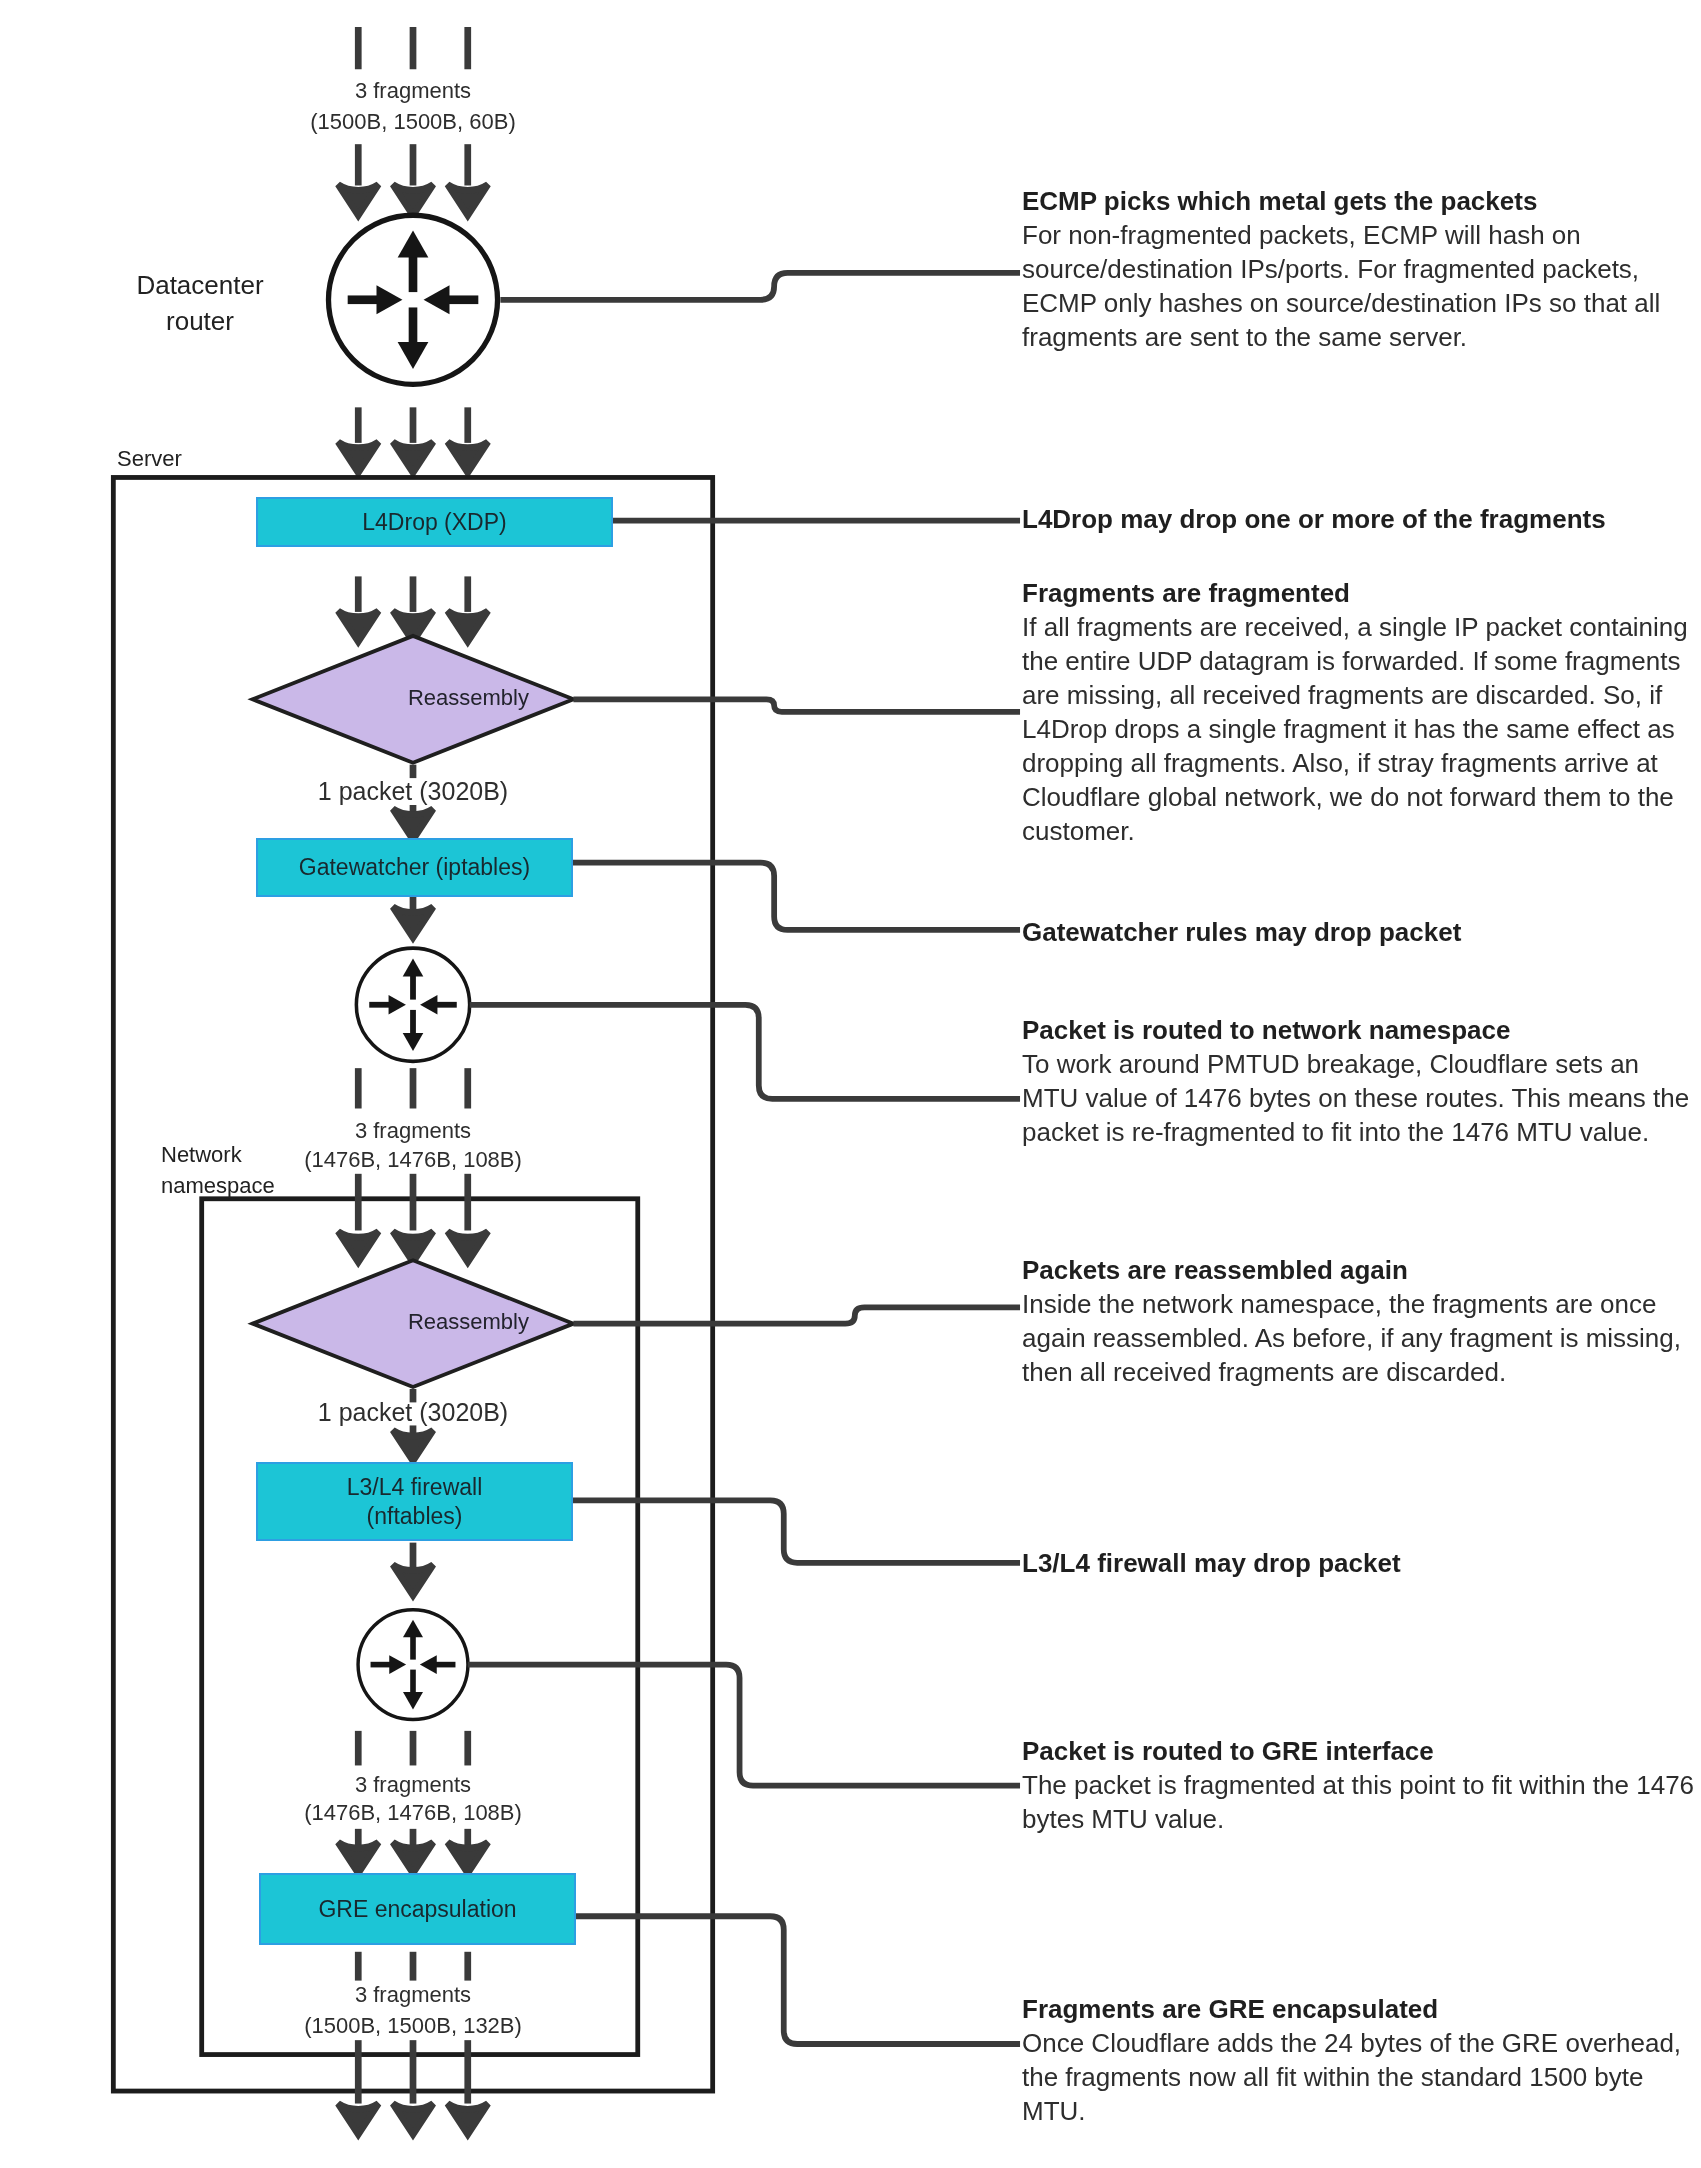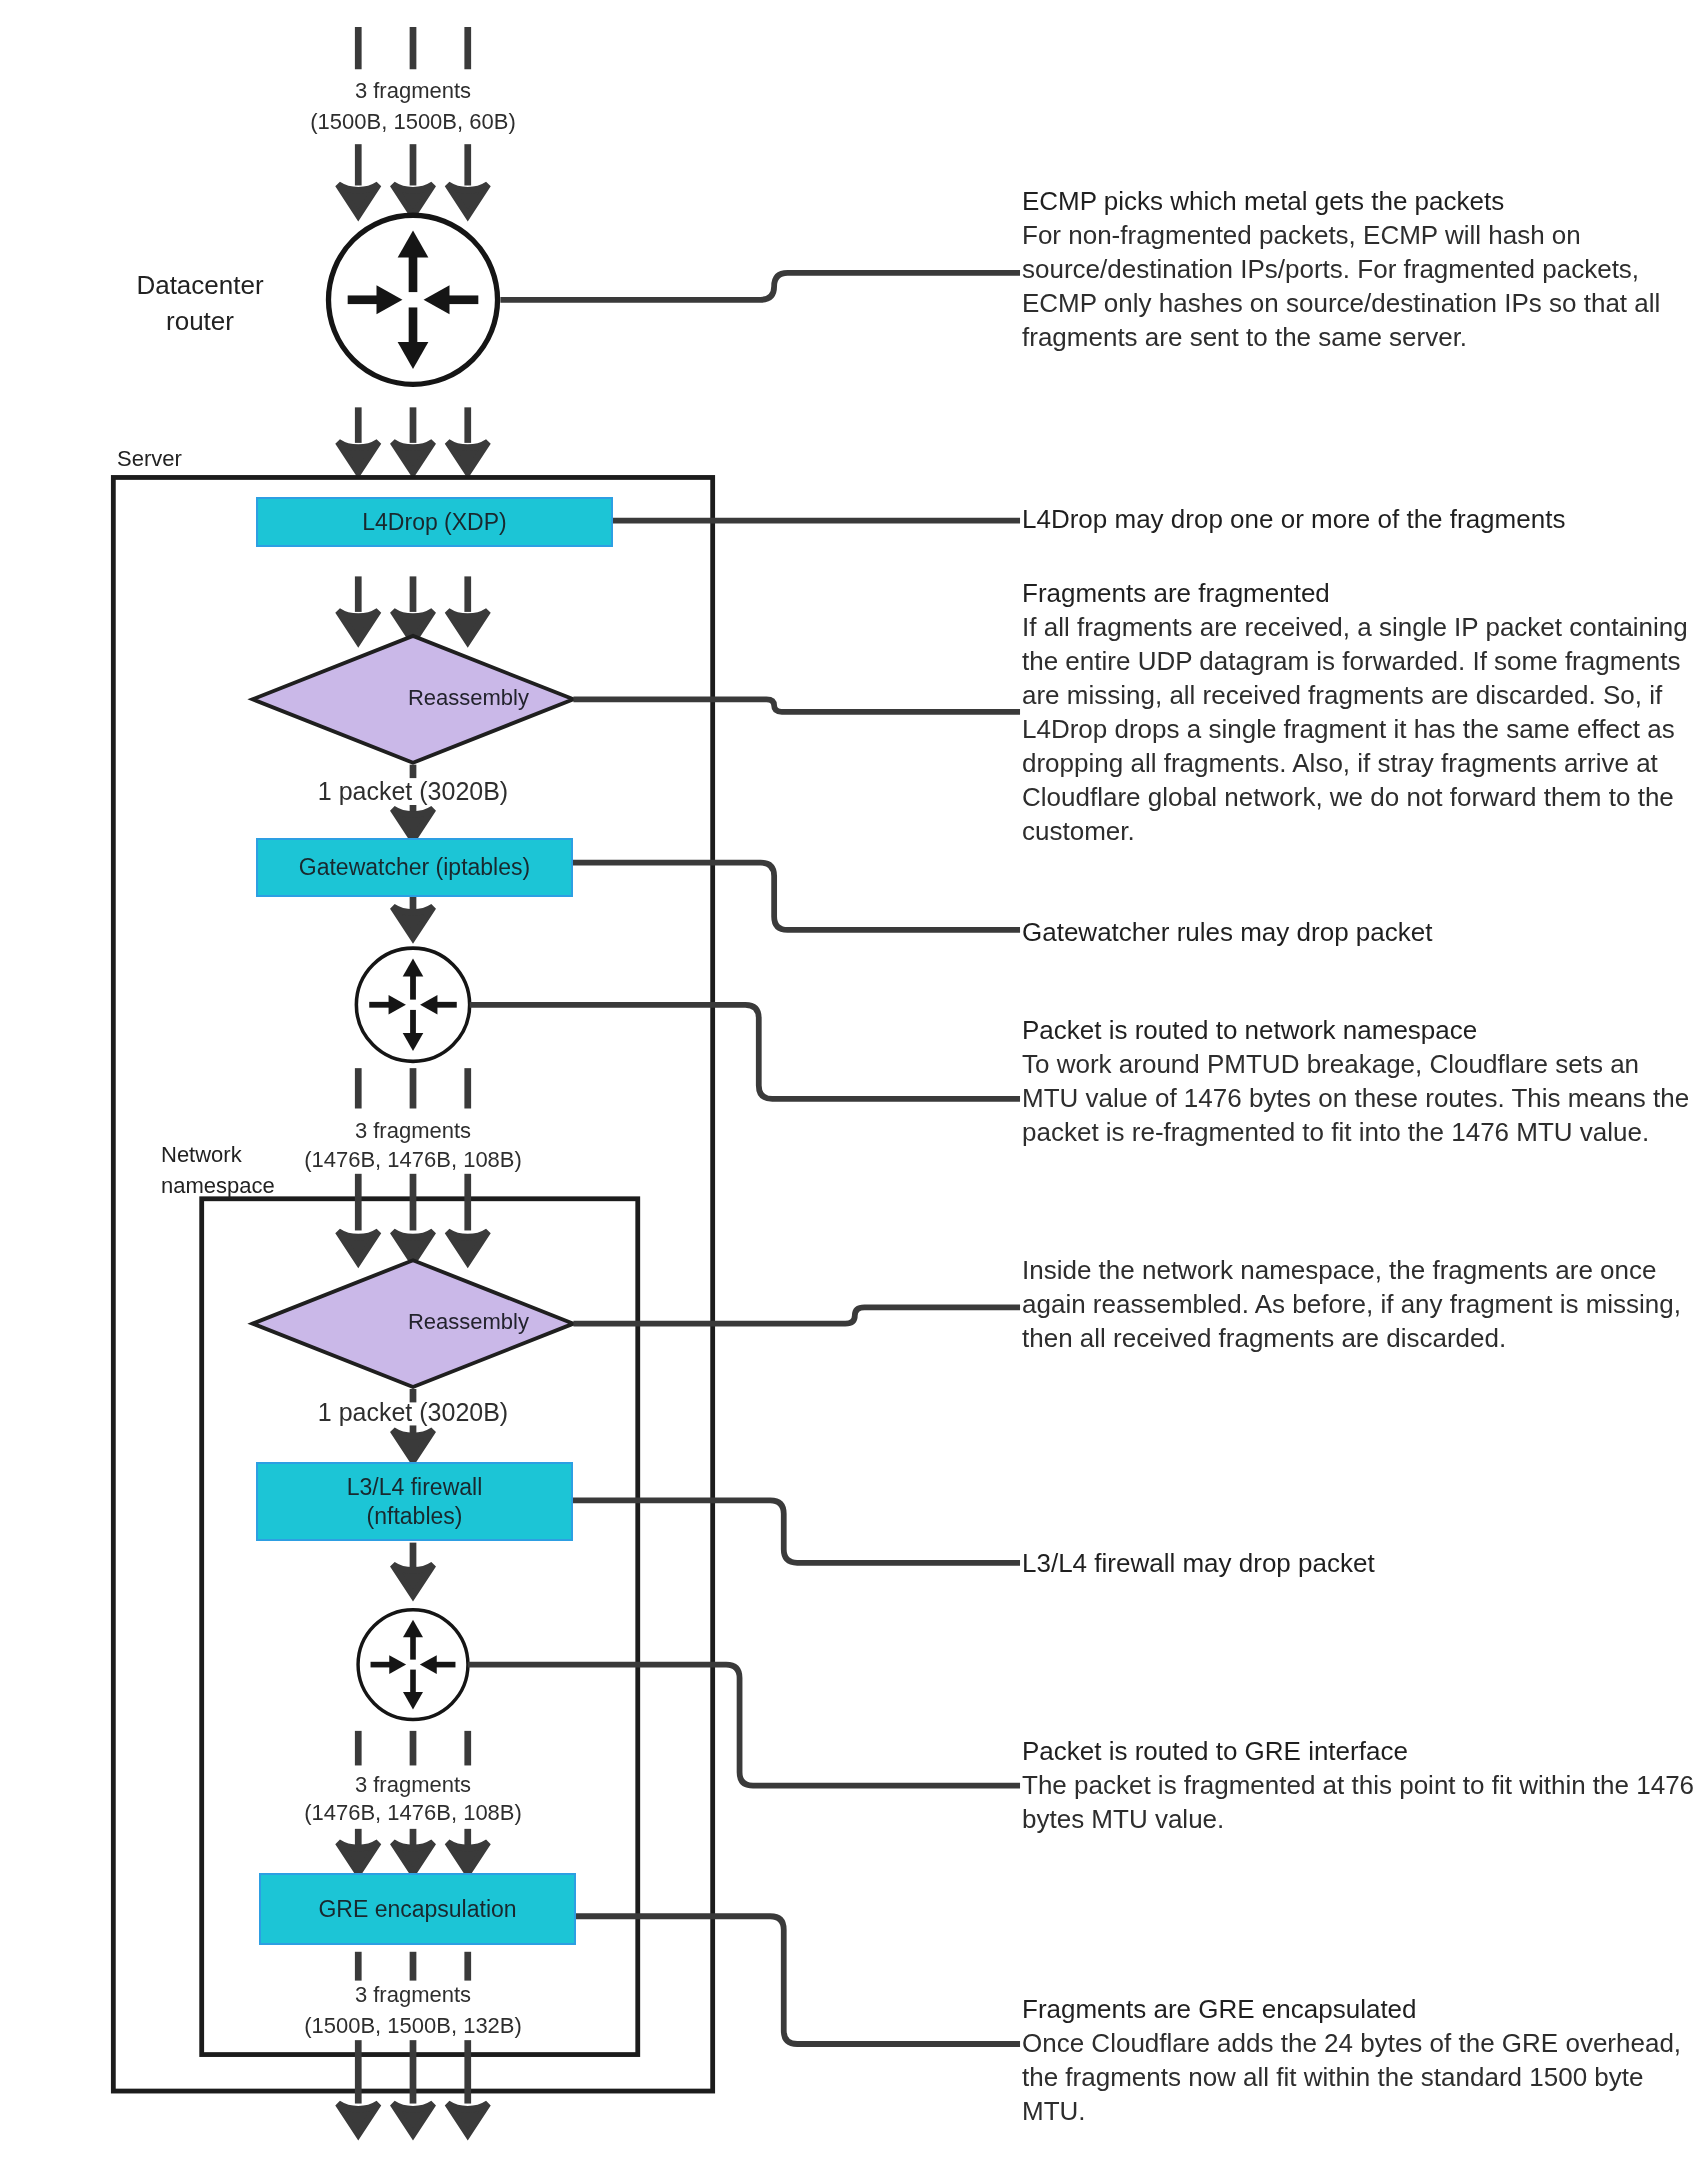--- a/index.html
+++ b/index.html
@@ -26,21 +26,21 @@
     box-sizing: border-box;
     display: flex; flex-direction: column; align-items: center; justify-content: center;
     font-size: 23px; line-height: 29px; color: #19282e;
     text-align: center;
   }
   .diamond-label {
     position: absolute; z-index: 2; width: 231px; text-align: right;
     font-size: 22px; color: #23232d;
   }
   .ann { position: absolute; z-index: 2; left: 1022px; width: 676px; }
-  .ann-title { font-size: 26px; line-height: 34px; font-weight: normal; color: #1f1f1f; }
+  .ann-title { font-size: 26px; line-height: 34px; font-weight: bold; color: #1f1f1f; }
   .ann-body { font-size: 26px; line-height: 34px; color: #2d2d2d; }
 </style>
 </head>
 <body>
 
 <div class="canvas">
 
   <svg width="1701" height="2168" viewBox="0 0 1771 2257">
     <defs>
       <path id="ah" d="M -21 -32 L 0 0 L 21 -32 C 9 -24 -9 -24 -21 -32 Z"></path>
@@ -250,20 +250,21 @@
     <div class="ann-title">Gatewatcher rules may drop packet</div>
     <div class="ann-body"></div>
   </div>
 
   <div class="ann" style="top:1013px">
     <div class="ann-title">Packet is routed to network namespace</div>
     <div class="ann-body">To work around PMTUD breakage, Cloudflare sets an MTU value of 1476 bytes on these routes. This means the packet is re-fragmented to fit into the 1476 MTU value.</div>
   </div>
 
   <div class="ann" style="top:1253px">
+    <div class="ann-title">Packets are reassembled again</div>
     <div class="ann-body">Inside the network namespace, the fragments are once again reassembled. As before, if any fragment is missing, then all received fragments are discarded.</div>
   </div>
 
   <div class="ann" style="top:1546px">
     <div class="ann-title">L3/L4 firewall may drop packet</div>
     <div class="ann-body"></div>
   </div>
 
   <div class="ann" style="top:1734px">
     <div class="ann-title">Packet is routed to GRE interface</div>

